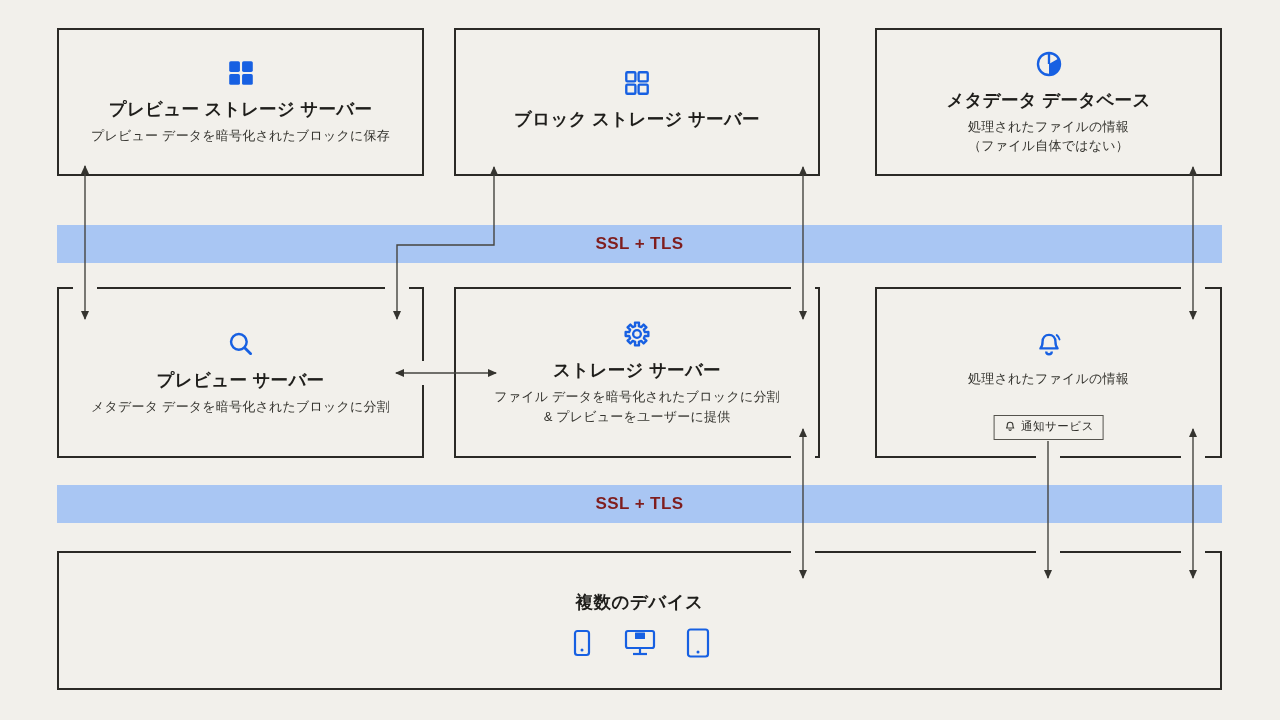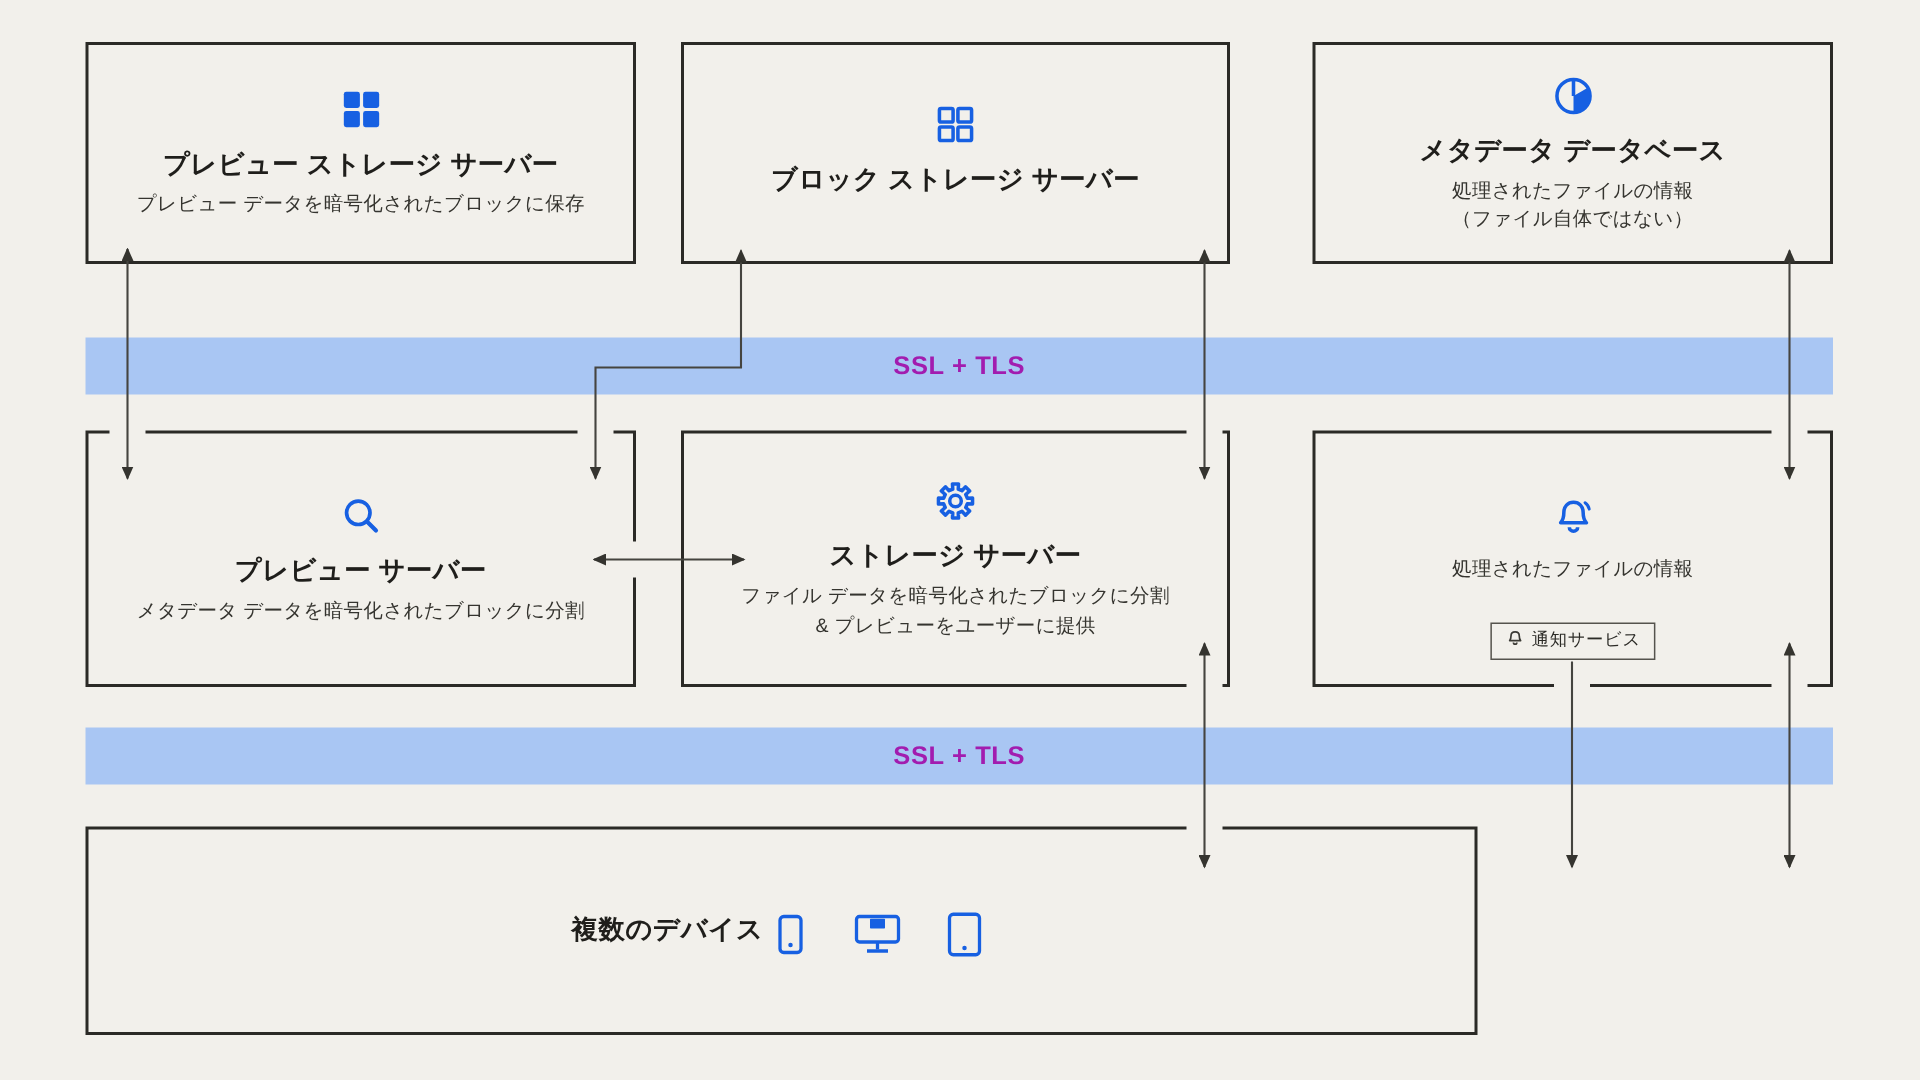--- a/index.html
+++ b/index.html
@@ -36,26 +36,26 @@
   .box-line{margin:0;font-size:13px;line-height:1.5;color:var(--sub);letter-spacing:.2px;}
 
   .band{
     position:absolute;left:57px;width:1165px;height:38px;
     background:var(--band);
     display:flex;align-items:center;justify-content:center;
     z-index:0;
   }
   .band1{top:225px;}
   .band2{top:485px;}
-  .band-label{font-size:17px;font-weight:600;color:#a21caf;letter-spacing:.4px;}
+  .band-label{font-size:17px;font-weight:600;color:#7f1d1d;letter-spacing:.4px;}
 
   .bottom-box{
-    position:absolute;left:57px;top:551px;width:928px;height:139px;
+    position:absolute;left:57px;top:551px;width:1165px;height:139px;
     background:var(--bg);border:2px solid var(--border);box-sizing:border-box;
-    display:flex;align-items:center;justify-content:center;
+    display:flex;flex-direction:column;align-items:center;justify-content:center;
     padding-top:10px;z-index:1;
   }
   .devices-title{margin:0 0 14px 0;font-size:17.5px;font-weight:bold;color:var(--ink);letter-spacing:.5px;}
   .device-row{display:flex;align-items:flex-end;gap:22px;}
 
   .badge{
     position:absolute;bottom:16px;left:50%;transform:translateX(-50%);
     display:flex;align-items:flex-start;gap:5px;
     border:1.3px solid #55534d;background:var(--bg);
     padding:2.5px 9px;white-space:nowrap;

